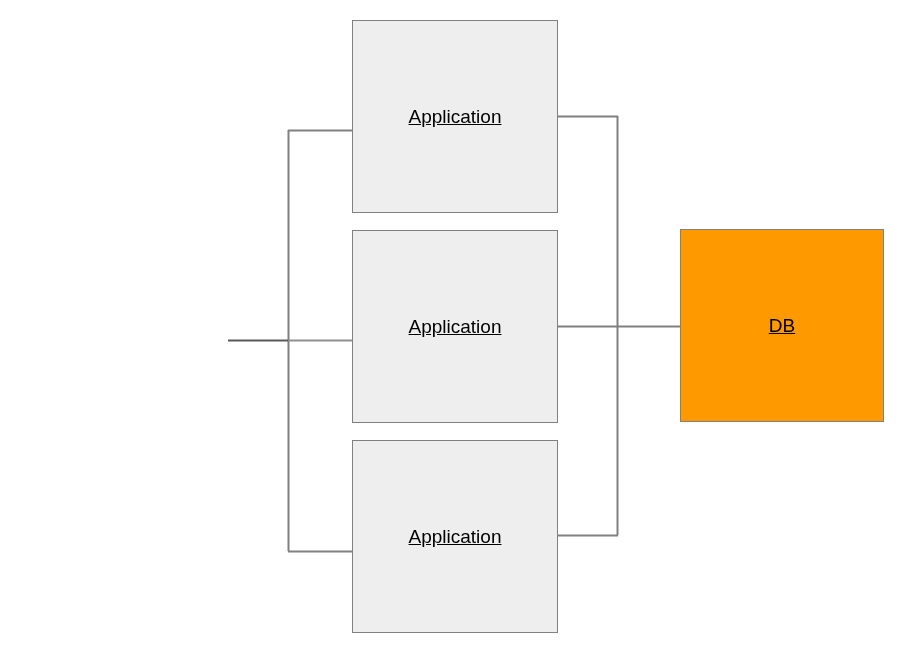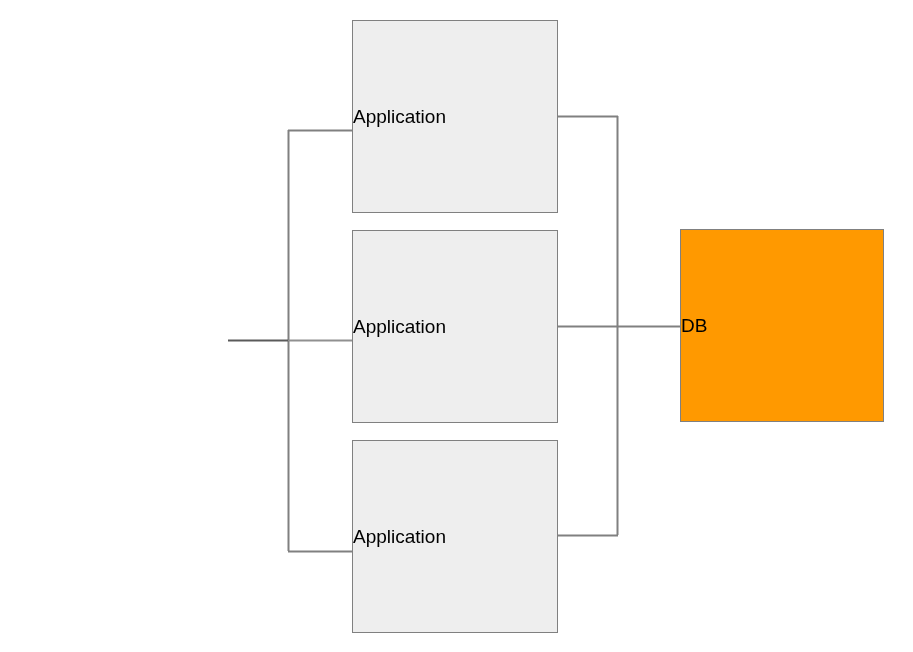--- a/index.html
+++ b/index.html
@@ -25,21 +25,23 @@
     width: 913px;
     height: 652px;
     pointer-events: none;
   }
   .node {
     position: absolute;
     box-sizing: border-box;
     border: 1px solid #808080;
     display: flex;
     align-items: center;
+    justify-content: center;
     z-index: 2;
+    text-decoration: underline;
   }
   .node-label {
     font-family: "Liberation Sans", sans-serif;
     font-size: 19px;
     line-height: 19px;
     color: #000000;
     text-align: center;
     letter-spacing: 0px;
     white-space: nowrap;
     user-select: none;

